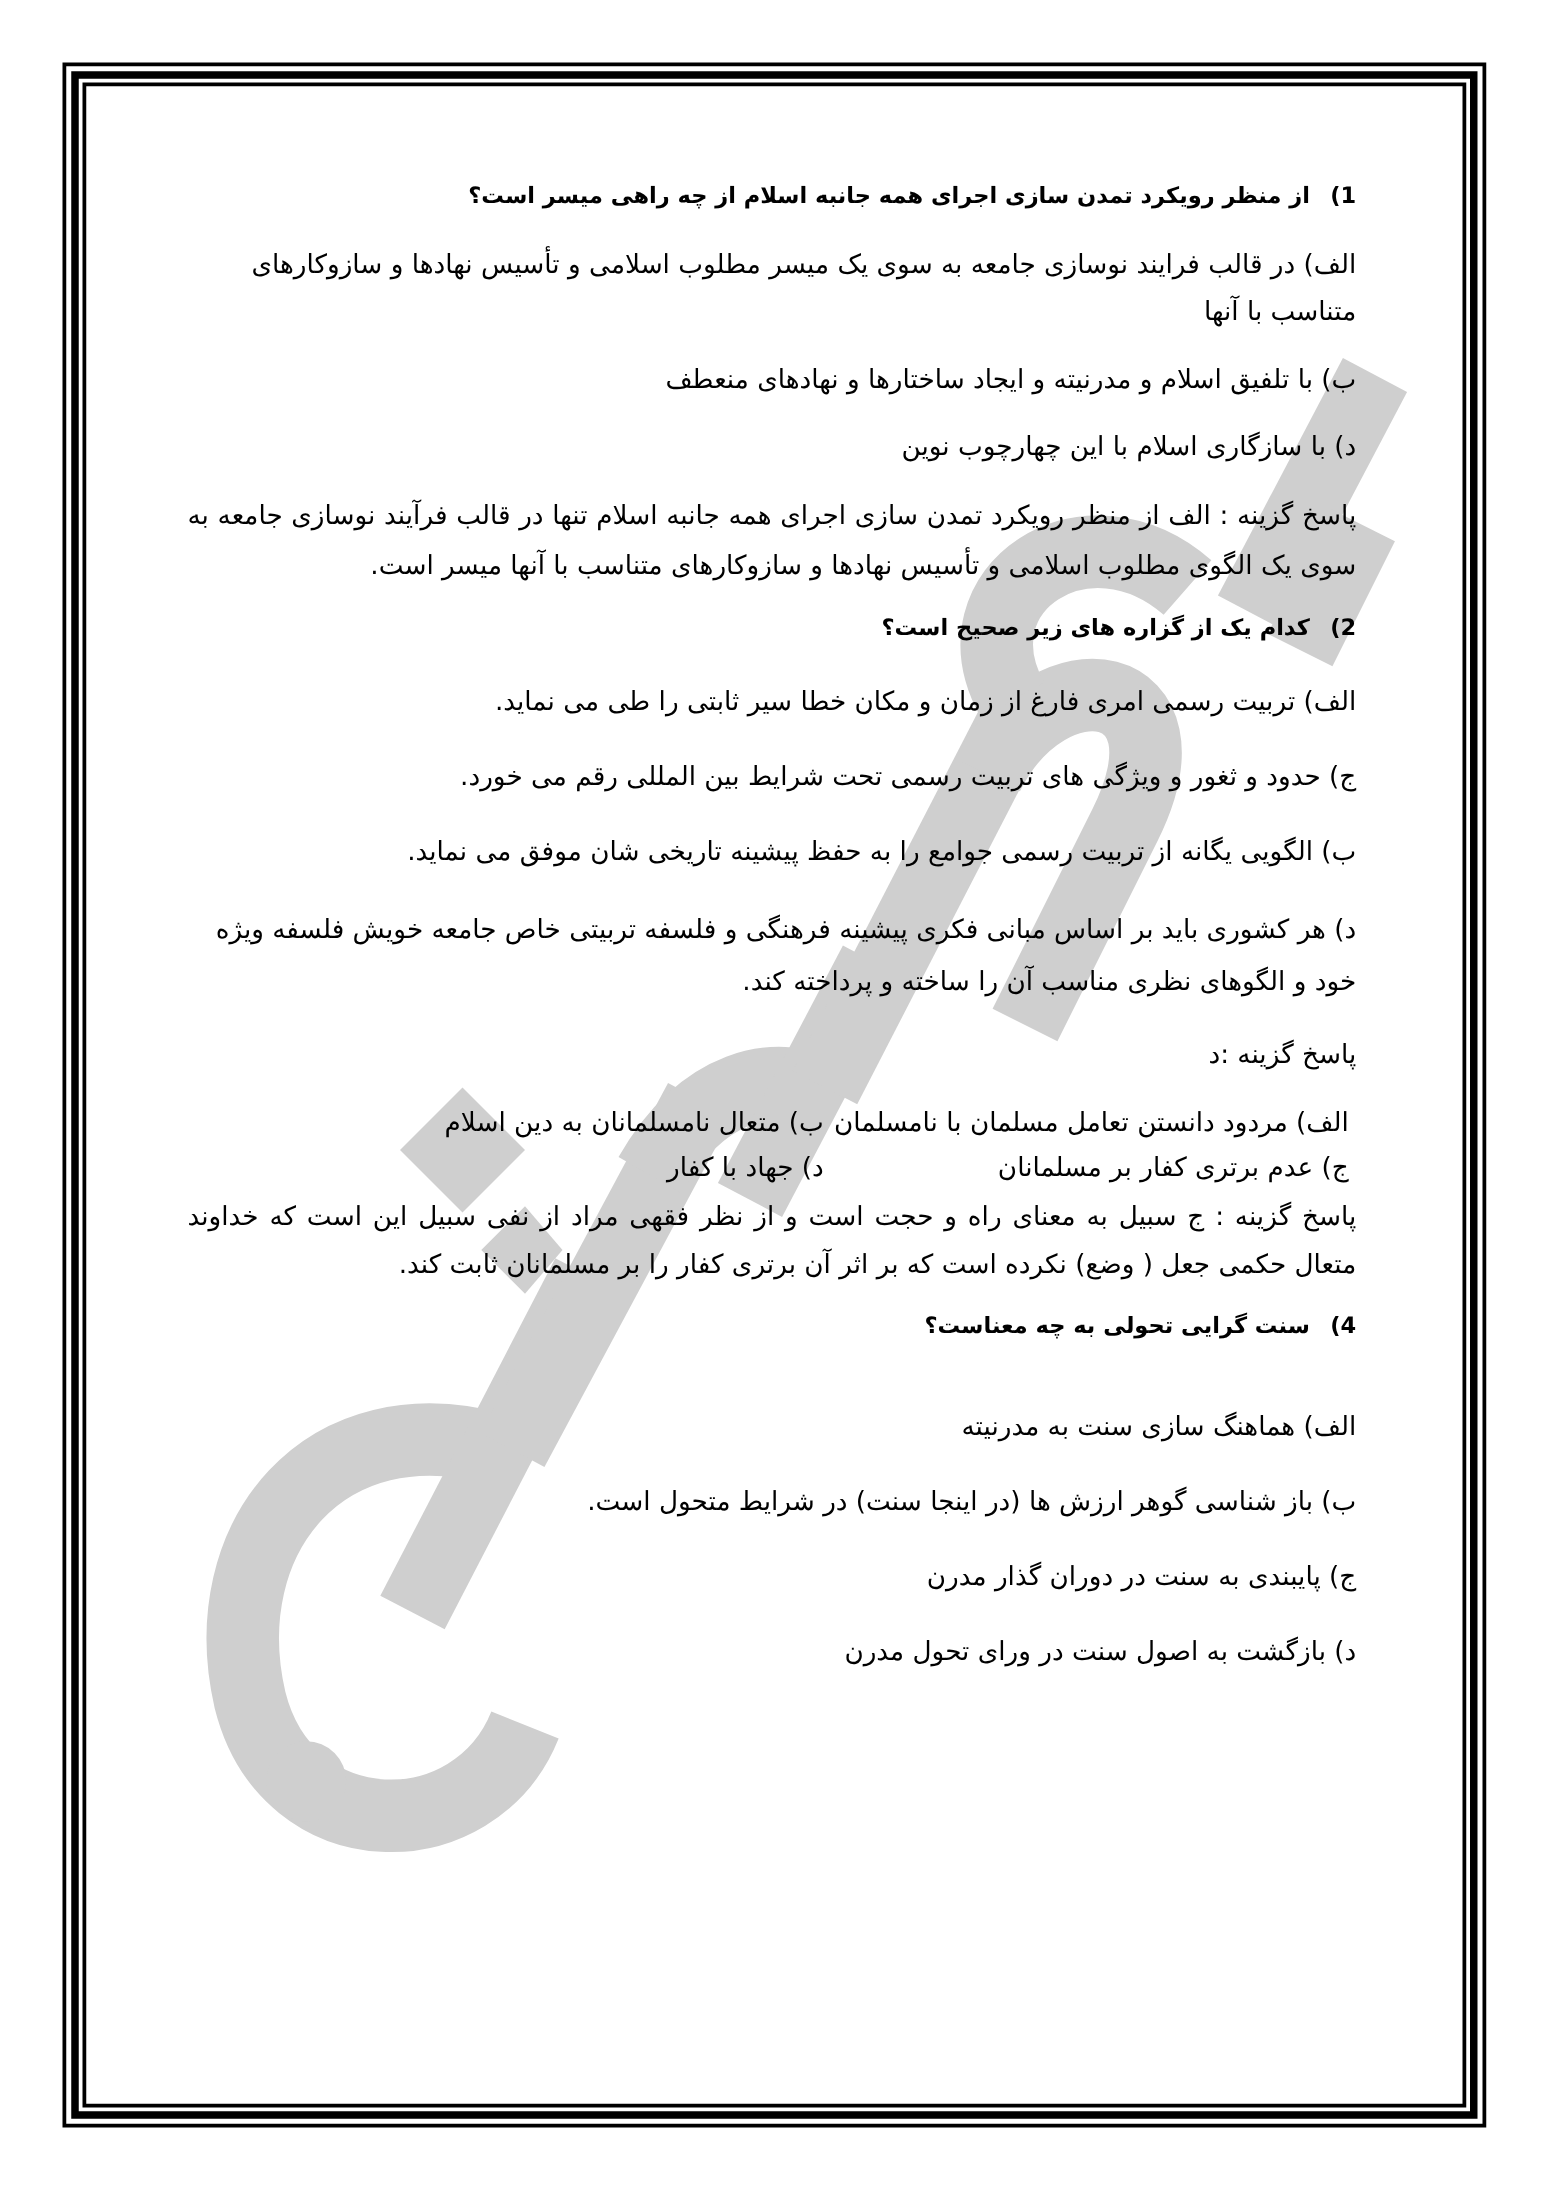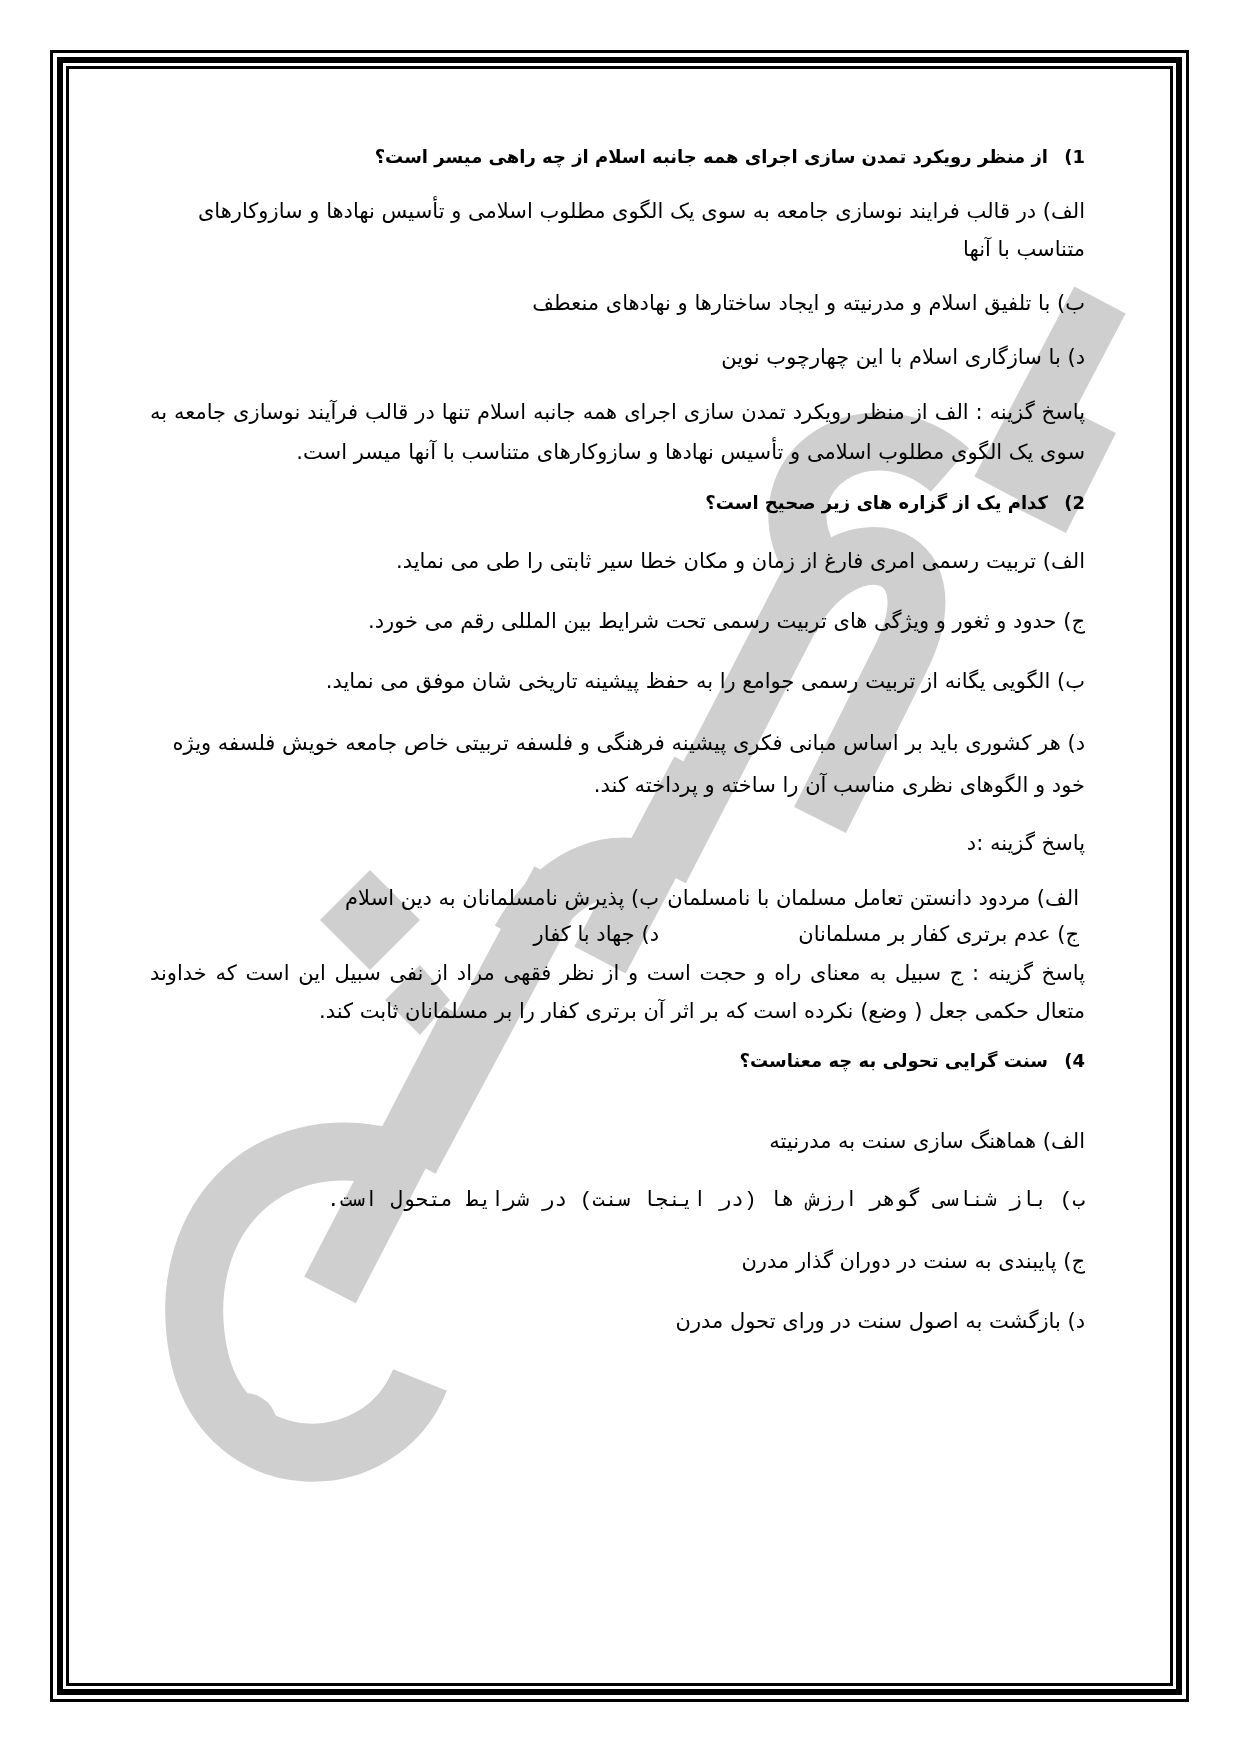--- a/index.html
+++ b/index.html
@@ -51,44 +51,44 @@
     <polygon points="385,1000 420,965 450,1000 420,1035"></polygon>
   </g>
 </svg>
 
 <div class="content">
 
   <div class="q" style="margin-bottom:18px;">
     <span class="qnum">1)</span>
     <span>از منظر رویکرد تمدن سازی اجرای همه جانبه اسلام از چه راهی میسر است؟</span>
   </div>
-  <div class="opt">الف) در قالب فرایند نوسازی جامعه به سوی یک الگوی مطلوب اسلامی و تأسیس نهادها و سازوکارهای متناسب با آنها</div>
+  <div class="opt">الف) در قالب فرایند نوسازی جامعه به سوی یک میسر مطلوب اسلامی و تأسیس نهادها و سازوکارهای متناسب با آنها</div>
   <div class="opt">ب) با تلفیق اسلام و مدرنیته و ایجاد ساختارها و نهادهای منعطف</div>
   <div class="opt">د) با سازگاری اسلام با این چهارچوب نوین</div>
   <div class="ans">پاسخ گزینه : الف از منظر رویکرد تمدن سازی اجرای همه جانبه اسلام تنها در قالب فرآیند نوسازی جامعه به سوی یک الگوی مطلوب اسلامی و تأسیس نهادها و سازوکارهای متناسب با آنها میسر است.</div>
 
   <div class="q" style="margin-top:4px;margin-bottom:22px;">
     <span class="qnum">2)</span>
     <span>کدام یک از گزاره های زیر صحیح است؟</span>
   </div>
   <div class="opt" style="margin-bottom:22px;">الف) تربیت رسمی امری فارغ از زمان و مکان خطا سیر ثابتی را طی می نماید.</div>
   <div class="opt" style="margin-bottom:22px;">ج) حدود و ثغور و ویژگی های تربیت رسمی تحت شرایط بین المللی رقم می خورد.</div>
   <div class="opt" style="margin-bottom:22px;">ب) الگویی یگانه از تربیت رسمی جوامع را به حفظ پیشینه تاریخی شان موفق می نماید.</div>
   <div class="opt" style="line-height:42px;margin-bottom:18px;">د) هر کشوری باید بر اساس مبانی فکری پیشینه فرهنگی و فلسفه تربیتی خاص جامعه خویش فلسفه ویژه خود و الگوهای نظری مناسب آن را ساخته و پرداخته کند.</div>
   <div class="opt" style="margin-bottom:18px;">پاسخ گزینه :د</div>
 
   <div class="grid2">
     <div>الف) مردود دانستن تعامل مسلمان با نامسلمان</div>
-    <div>ب) پذیرش نامسلمانان به دین اسلام</div>
+    <div>ب) متعال نامسلمانان به دین اسلام</div>
     <div>ج) عدم برتری کفار بر مسلمانان</div>
     <div>د) جهاد با کفار</div>
   </div>
   <div class="ans" style="line-height:38px;margin-top:2px;">پاسخ گزینه : ج سبیل به معنای راه و حجت است و از نظر فقهی مراد از نفی سبیل این است که خداوند متعال حکمی جعل ( وضع) نکرده است که بر اثر آن برتری کفار را بر مسلمانان ثابت کند.</div>
 
   <div class="q" style="margin-bottom:18px;">
     <span class="qnum">4)</span>
     <span>سنت گرایی تحولی به چه معناست؟</span>
   </div>
   <div class="opt" style="margin-bottom:22px;margin-top:44px;">الف) هماهنگ سازی سنت به مدرنیته</div>
-  <div class="opt" style="margin-bottom:22px;font-family:Liberation Mono, monospace;">ب) باز شناسی گوهر ارزش ها (در اینجا سنت) در شرایط متحول است.</div>
+  <div class="opt" style="margin-bottom:22px;">ب) باز شناسی گوهر ارزش ها (در اینجا سنت) در شرایط متحول است.</div>
   <div class="opt" style="margin-bottom:22px;">ج) پایبندی به سنت در دوران گذار مدرن</div>
   <div class="opt">د) بازگشت به اصول سنت در ورای تحول مدرن</div>
 </div>
 
 </body></html>

